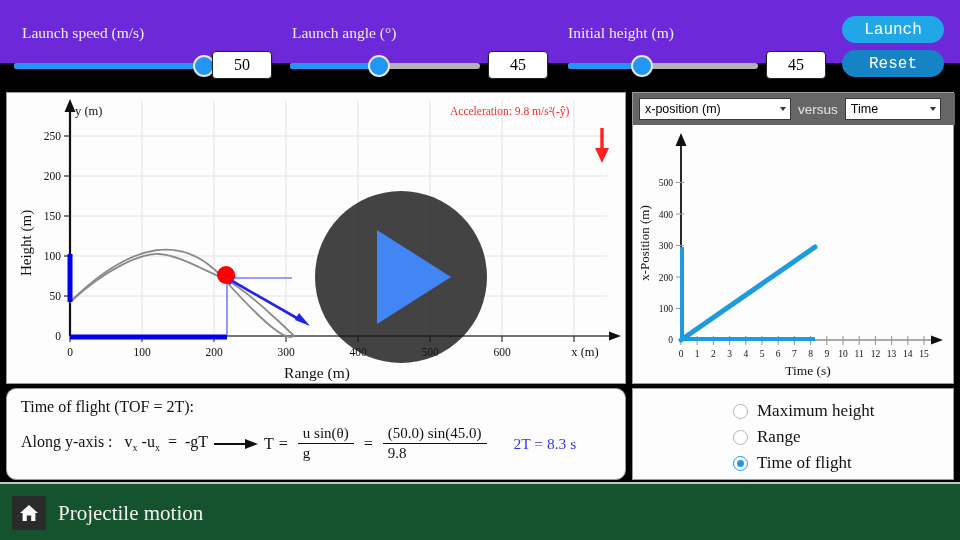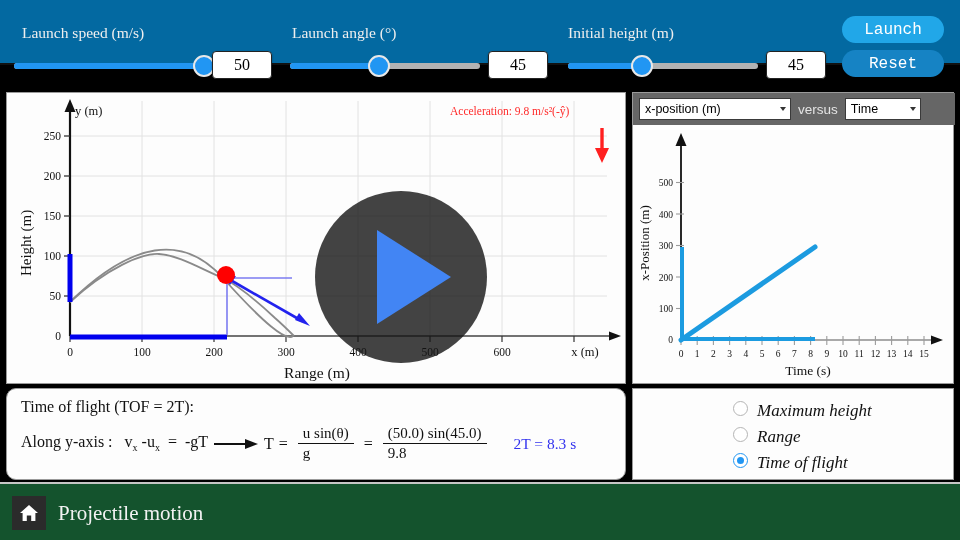--- a/index.html
+++ b/index.html
@@ -7,21 +7,21 @@
     width: 960px; height: 540px;
     background: #000;
     font-family: "Liberation Serif", serif;
     overflow: hidden;
   }
   #app { position: relative; width: 960px; height: 540px; background: #000; }
 
   
   .topbar {
     position: absolute; left: 0; top: 0; width: 960px; height: 65px;
-    background: #0369a1;
+    background: #6d28d9;
     border-bottom: 2px solid #111;
   }
   .ctrl-group { position: absolute; }
   .ctrl-label {
     font-family: "Liberation Serif", serif;
     font-size: 15.5px; color: #efefef; white-space: nowrap;
   }
   .slider { position: absolute; height: 26px; }
   .slider .track {
     position: absolute; top: 10px; left: 0; height: 6px; width: 100%;
@@ -115,23 +115,22 @@
   .eq-lhs { white-space: nowrap; position: relative; }
   .sub { font-size: 10px; vertical-align: sub; }
   .arrowglyph { margin: 0 6px; display: inline-flex; align-items: center; }
   .frac { display: inline-block; vertical-align: middle; margin: 0 5px; }
   .frac .num { display: block; padding: 0 5px 1px 5px; font-size: 15px; }
   .frac .den { display: block; border-top: 1.4px solid #111; padding: 1px 5px 0 5px; font-size: 15px; }
   .eqres { color: #3333EE; font-family: "Liberation Serif", serif; font-size: 15.5px; white-space: nowrap; }
 
   
   .optrow {
-    position: absolute; left: 100px; display: flex; 
+    position: absolute; left: 100px; display: flex; align-items: center;
     cursor: pointer;
-    font-style: italic;
   }
   .radio {
     width: 15px; height: 15px; border-radius: 50%;
     border: 1.5px solid #b5b5b5; background: #fff; margin-right: 9px;
     flex: none; position: relative;
   }
   .radio.on { border-color: #2196F3; }
   .radio.on::after {
     content: ""; position: absolute; left: 3px; top: 3px;
     width: 7px; height: 7px; border-radius: 50%; background: #2196F3;
@@ -296,21 +295,21 @@
     </div>
   </div>
 
   <div class="panel panel-right">
     <div class="ddbar">
       <div class="dd" style="width:152px;">
         <span>x-position (m)</span>
         <span class="caret"></span>
       </div>
       <span class="versus">versus</span>
-      <div class="dd" style="width:76px;">
+      <div class="dd" style="width:96px;">
         <span>Time</span>
         <span class="caret"></span>
       </div>
     </div>
 
     <svg class="plotsvg" width="320" height="258" viewBox="0 0 320 258" style="position:absolute;left:0;top:32px;">
       <rect x="0" y="0" width="320" height="258" fill="#fdfdfd"></rect>
 
       <g>
         <line x1="48" y1="215" x2="300" y2="215" stroke="#8c8c8c" stroke-width="1.3"></line>

